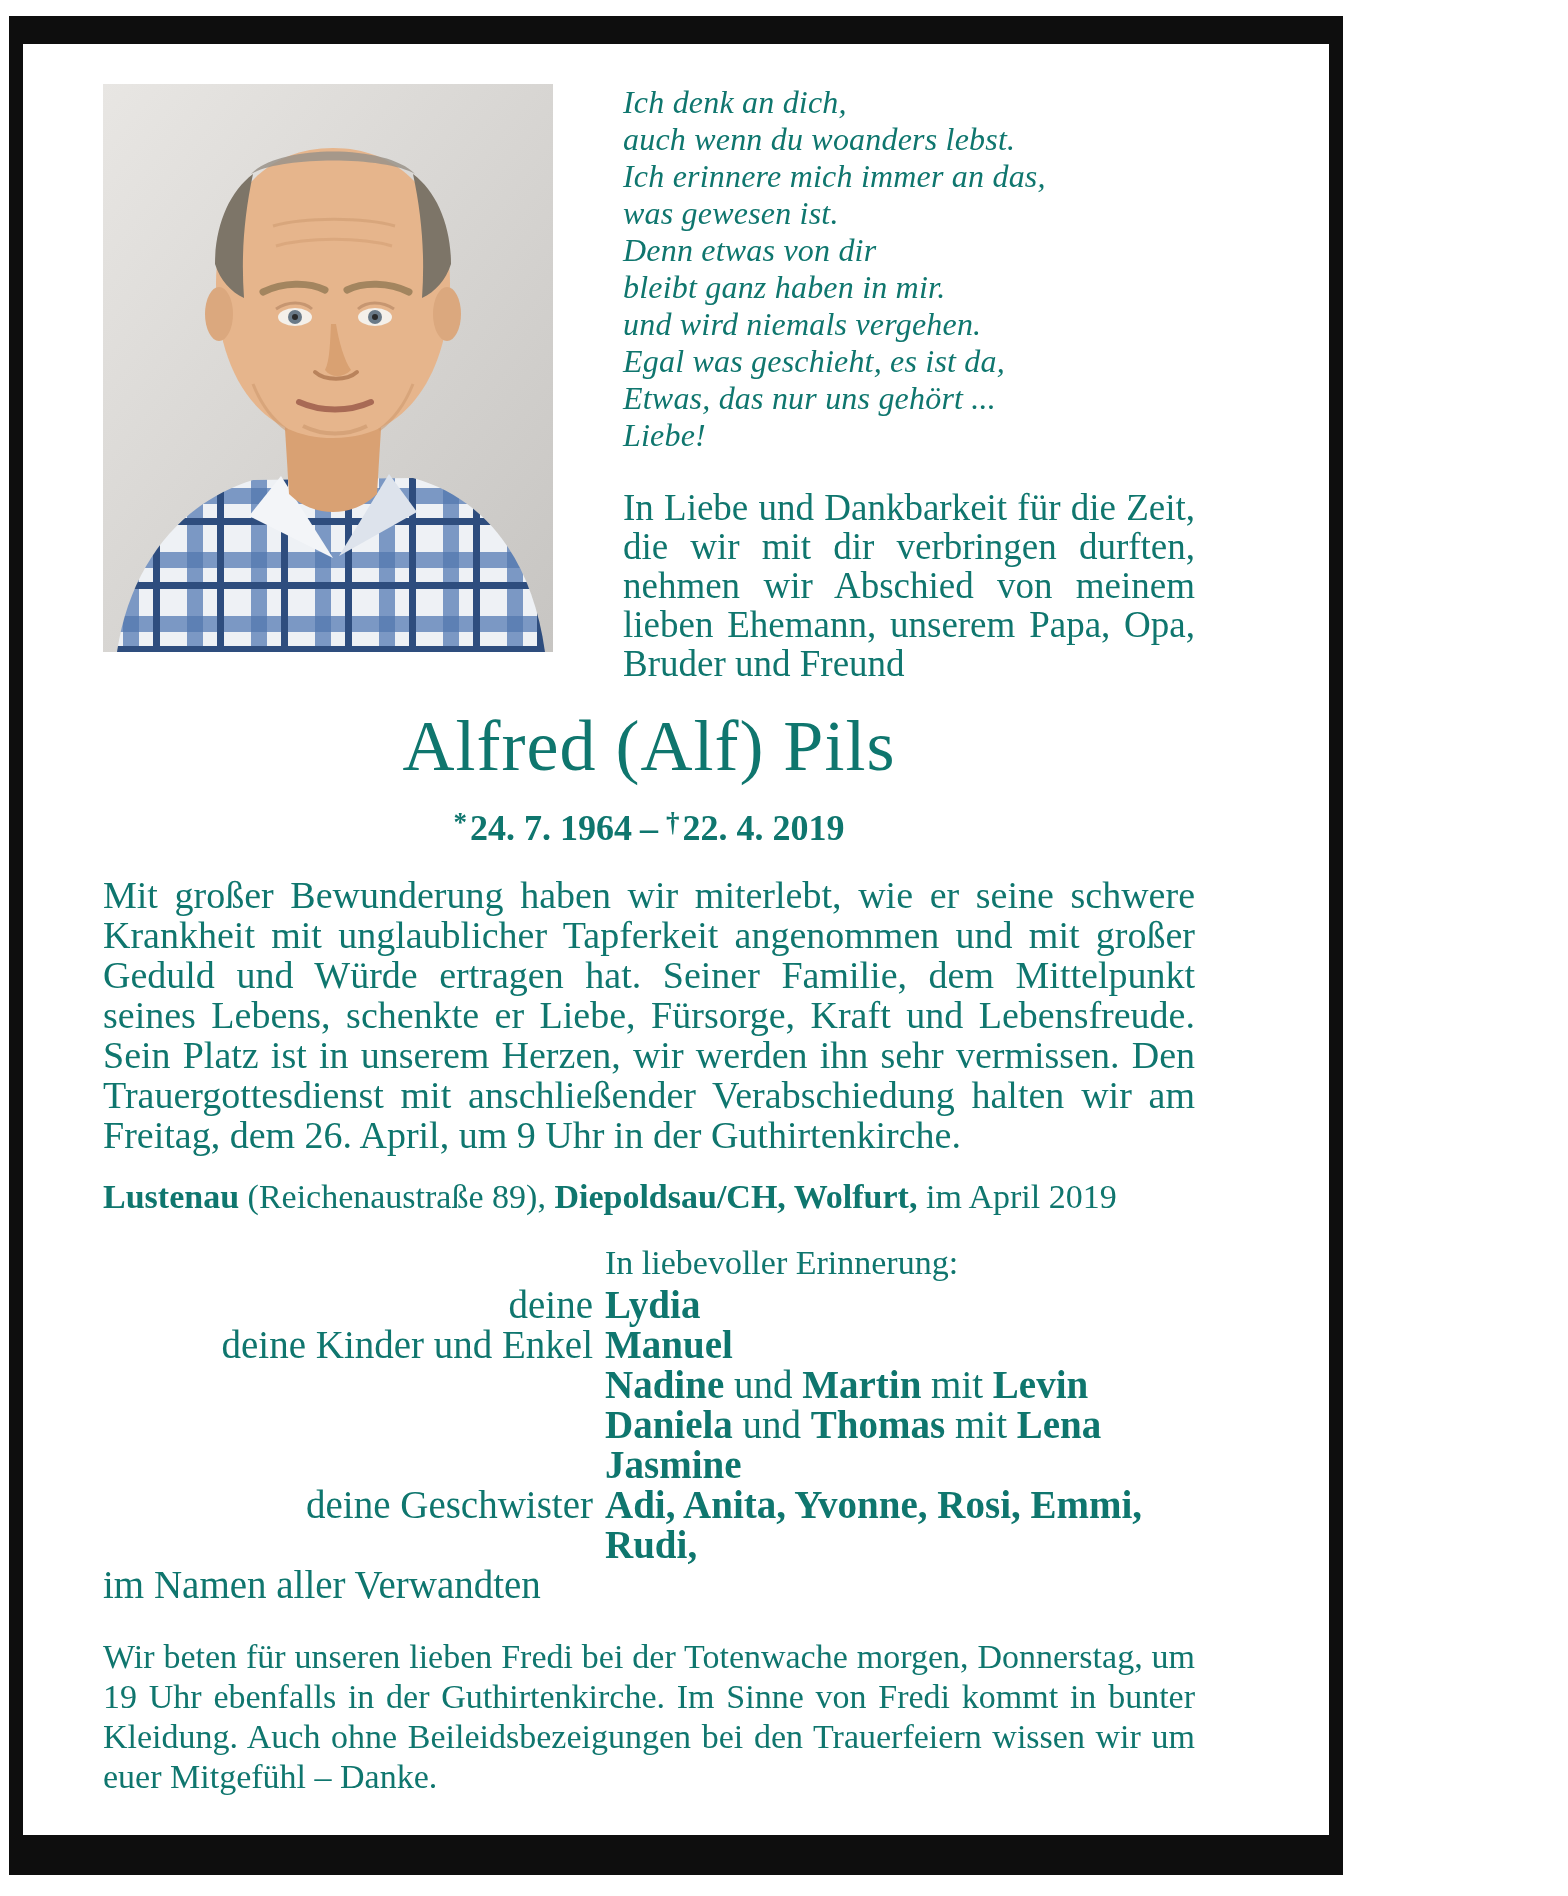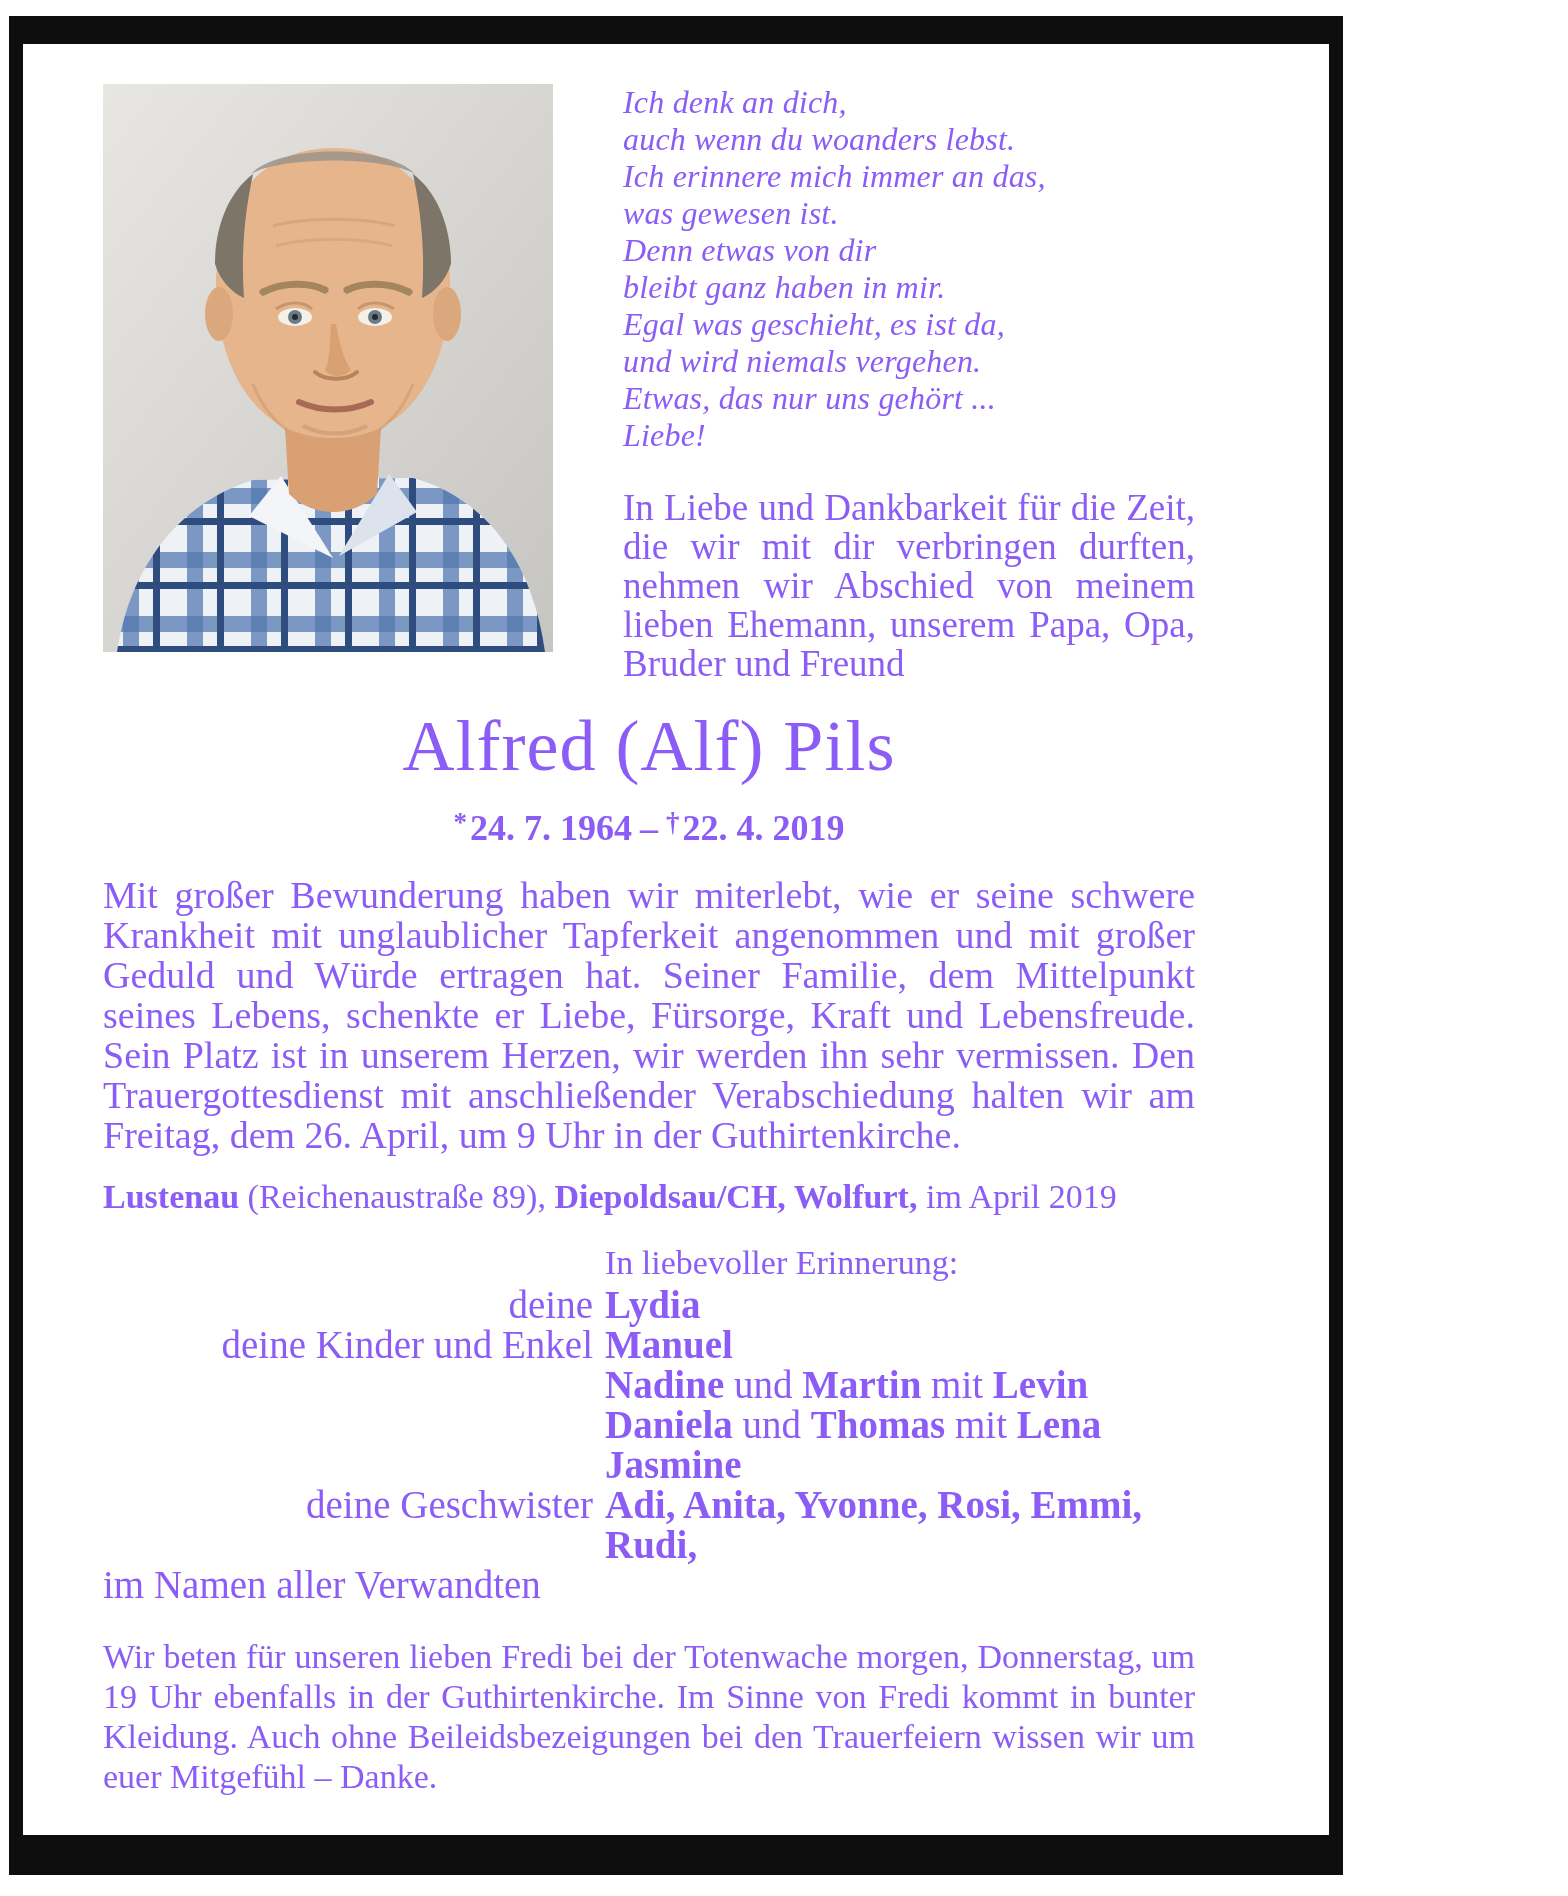--- a/index.html
+++ b/index.html
@@ -1,19 +1,19 @@
 <!DOCTYPE html>
 <html lang="de"><head>
 <meta charset="utf-8">
 <style>
   html, body { margin: 0; padding: 0; background: #ffffff; }
   .sheet {
     width: 1352px; height: 1896px; box-sizing: border-box;
     background: #ffffff; padding: 16px 9px 21px 9px;
-    font-family: "Liberation Serif", serif; color: #8b5cf6;
+    font-family: "Liberation Serif", serif; color: #0f766e;
   }
   .frame {
     width: 100%; height: 100%; box-sizing: border-box; background: #ffffff;
     border-top: 28px solid #0e0e0e;
     border-bottom: 40px solid #0e0e0e;
     border-left: 14px solid #0e0e0e;
     border-right: 14px solid #0e0e0e;
     overflow: hidden;
   }
   .content { padding: 40px 0 0 80px; width: 1092px; box-sizing: content-box; }
@@ -121,22 +121,22 @@
         </div>
 
         <div class="header-text">
           <div class="poem">
             <div>Ich denk an dich,</div>
             <div>auch wenn du woanders lebst.</div>
             <div>Ich erinnere mich immer an das,</div>
             <div>was gewesen ist.</div>
             <div>Denn etwas von dir</div>
             <div>bleibt ganz haben in mir.</div>
+            <div>und wird niemals vergehen.</div>
             <div>Egal was geschieht, es ist da,</div>
-            <div>und wird niemals vergehen.</div>
             <div>Etwas, das nur uns gehört ...</div>
             <div>Liebe!</div>
           </div>
           <p class="intro">In Liebe und Dankbarkeit für die Zeit, die wir mit dir verbringen durften, nehmen wir Abschied von meinem lieben Ehemann, unserem Papa, Opa, Bruder und Freund</p>
         </div>
       </div>
 
       <h1 class="name">Alfred (Alf) Pils</h1>
 
       <div class="dates"><span class="sym">*</span><span>24. 7. 1964</span><span class="sep">–</span><span class="sym">†</span><span>22. 4. 2019</span></div>

